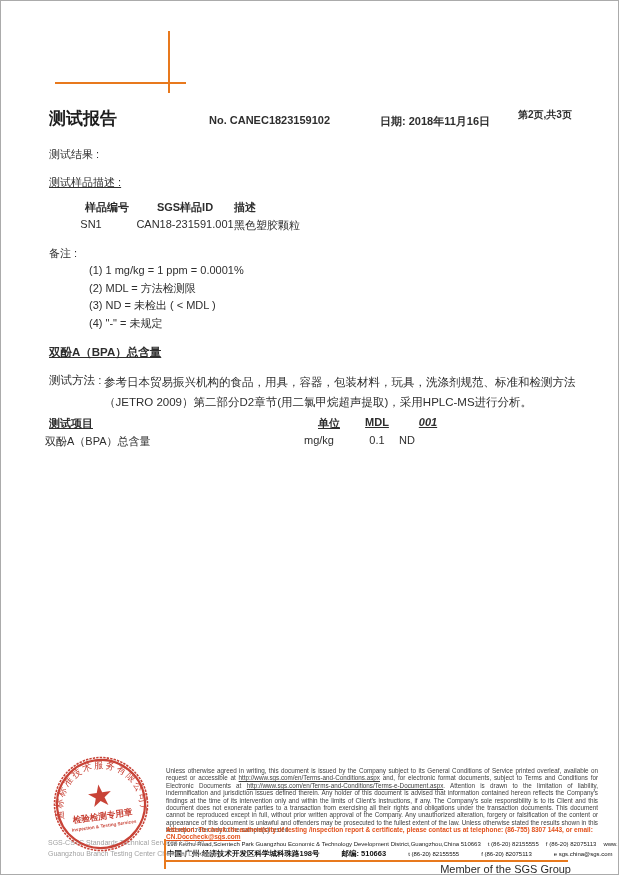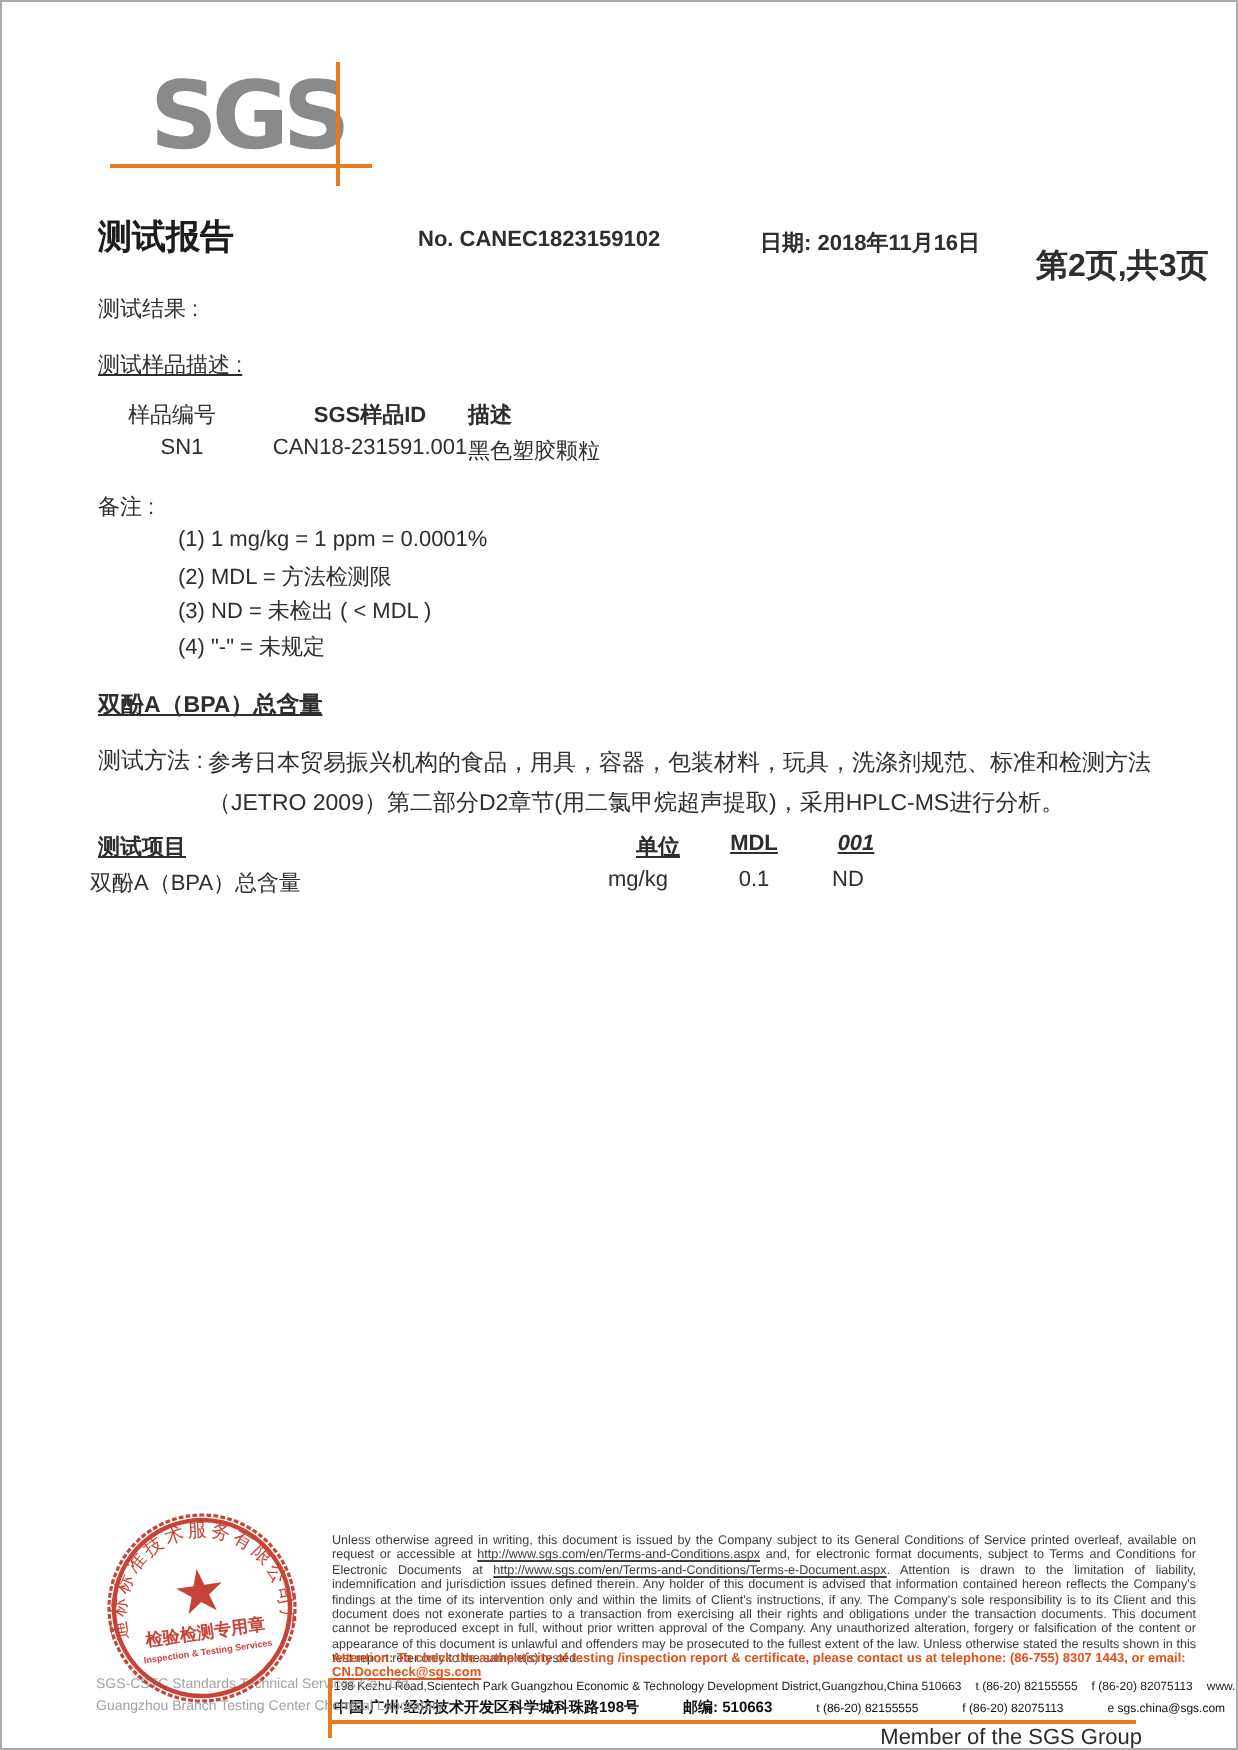--- a/index.html
+++ b/index.html
@@ -11,45 +11,45 @@
   }
   .abs{position:absolute;}
   
   .sgs-logo{left:74px;top:34px;font-size:47px;font-weight:bold;color:#8a8a8a;
     letter-spacing:-3px;line-height:1;font-family:"DejaVu Sans",sans-serif;}
   .logo-hline{left:54px;top:81px;width:131px;height:2px;background:#e8791d;}
   .logo-vline{left:167px;top:30px;width:2px;height:62px;background:#e8791d;}
   .report-title{left:48px;top:106px;font-size:17px;font-weight:bold;color:#1c1c1c;}
   .report-no{left:197px;top:113px;font-size:11px;font-weight:bold;padding-left:11px;}
   .report-date{left:379px;top:113px;font-size:11px;font-weight:bold;}
-  .report-pages{left:517px;top:122px;font-size:16px;font-weight:bold;}
+  .report-pages{left:517px;top:107px;font-size:10px;font-weight:bold;}
   
   .bodytext{font-size:11px;}
   .results-label{left:48px;top:146px;}
   .sample-desc{left:48px;top:174px;text-decoration:underline;}
-  .st-h1{left:63px;top:199px;width:84px;text-align:left;font-weight:normal;}
+  .st-h1{left:44px;top:199px;width:84px;text-align:right;font-weight:bold;}
   .st-h2{left:132px;top:199px;width:104px;text-align:center;font-weight:bold;}
   .st-h3{left:233px;top:199px;font-weight:bold;}
   .st-c1{left:48px;top:217px;width:84px;text-align:center;}
   .st-c2{left:132px;top:217px;width:104px;text-align:center;}
   .st-c3{left:233px;top:217px;}
   .notes-label{left:48px;top:245px;}
   .notes{left:88px;top:263px;}
   .note-line{height:17.2px;font-size:11px;}
   .bpa-heading{left:48px;top:344px;font-size:11.5px;font-weight:bold;text-decoration:underline;}
   .method-label{left:48px;top:372px;font-size:11.5px;}
   .method-text{left:103px;top:371px;width:484px;font-size:11.5px;line-height:20px;}
   .rt-item-h{left:48px;top:415px;font-weight:bold;text-decoration:underline;}
   .rt-unit-h{left:303px;top:415px;width:50px;text-align:center;font-weight:bold;text-decoration:underline;}
   .rt-mdl-h{left:351px;top:415px;width:50px;text-align:center;font-weight:bold;text-decoration:underline;}
   .rt-001-h{left:402px;top:415px;width:50px;text-align:center;font-weight:bold;font-style:italic;text-decoration:underline;}
   .rt-item-c{left:44px;top:433px;}
   .rt-unit-c{left:303px;top:433px;width:50px;}
   .rt-mdl-c{left:351px;top:433px;width:50px;text-align:center;}
-  .rt-001-c{left:398px;top:433px;width:50px;text-align:center;}
+  .rt-001-c{left:381px;top:433px;width:50px;text-align:center;}
   
   .company-lines{left:47px;top:837px;font-size:7px;line-height:10.5px;color:#a2a2a2;z-index:1;}
   .stamp{left:48px;top:753px;z-index:2;opacity:.92;}
   .legal{left:165px;top:766px;width:432px;font-size:6.3px;line-height:7.4px;
     color:#3d3d3d;text-align:justify;}
   .legal a,.attention a{color:inherit;text-decoration:underline;cursor:pointer;}
   .attention{left:165px;top:825px;width:432px;font-size:6.5px;line-height:7.4px;
     color:#e2511b;font-weight:bold;}
   .addr-en{left:166px;top:840px;width:431px;font-size:6px;color:#222;white-space:nowrap;
     display:flex;gap:7px;align-items:baseline;}
@@ -59,21 +59,20 @@
   .addr-sep{flex:0 0 auto;}
   .foot-vline{left:163px;top:838px;width:1.5px;height:30px;background:#e8791d;z-index:3;}
   .foot-hline{left:163px;top:859px;width:404px;height:1.5px;background:#e8791d;}
   .member{left:425px;top:862px;width:145px;font-size:11px;color:#2b2b2b;text-align:right;}
 </style>
 </head>
 <body>
 
 <div class="page">
 
-  <div class="abs sgs-logo">SGS</div>
   <div class="abs logo-hline"></div>
   <div class="abs logo-vline"></div>
 
   <div class="abs report-title">测试报告</div>
   <div class="abs report-no">No. CANEC1823159102</div>
   <div class="abs report-date">日期: 2018年11月16日</div>
   <div class="abs report-pages">第2页,共3页</div>
 
   <div class="abs bodytext results-label">测试结果 :</div>
   <div class="abs bodytext sample-desc">测试样品描述 :</div>

